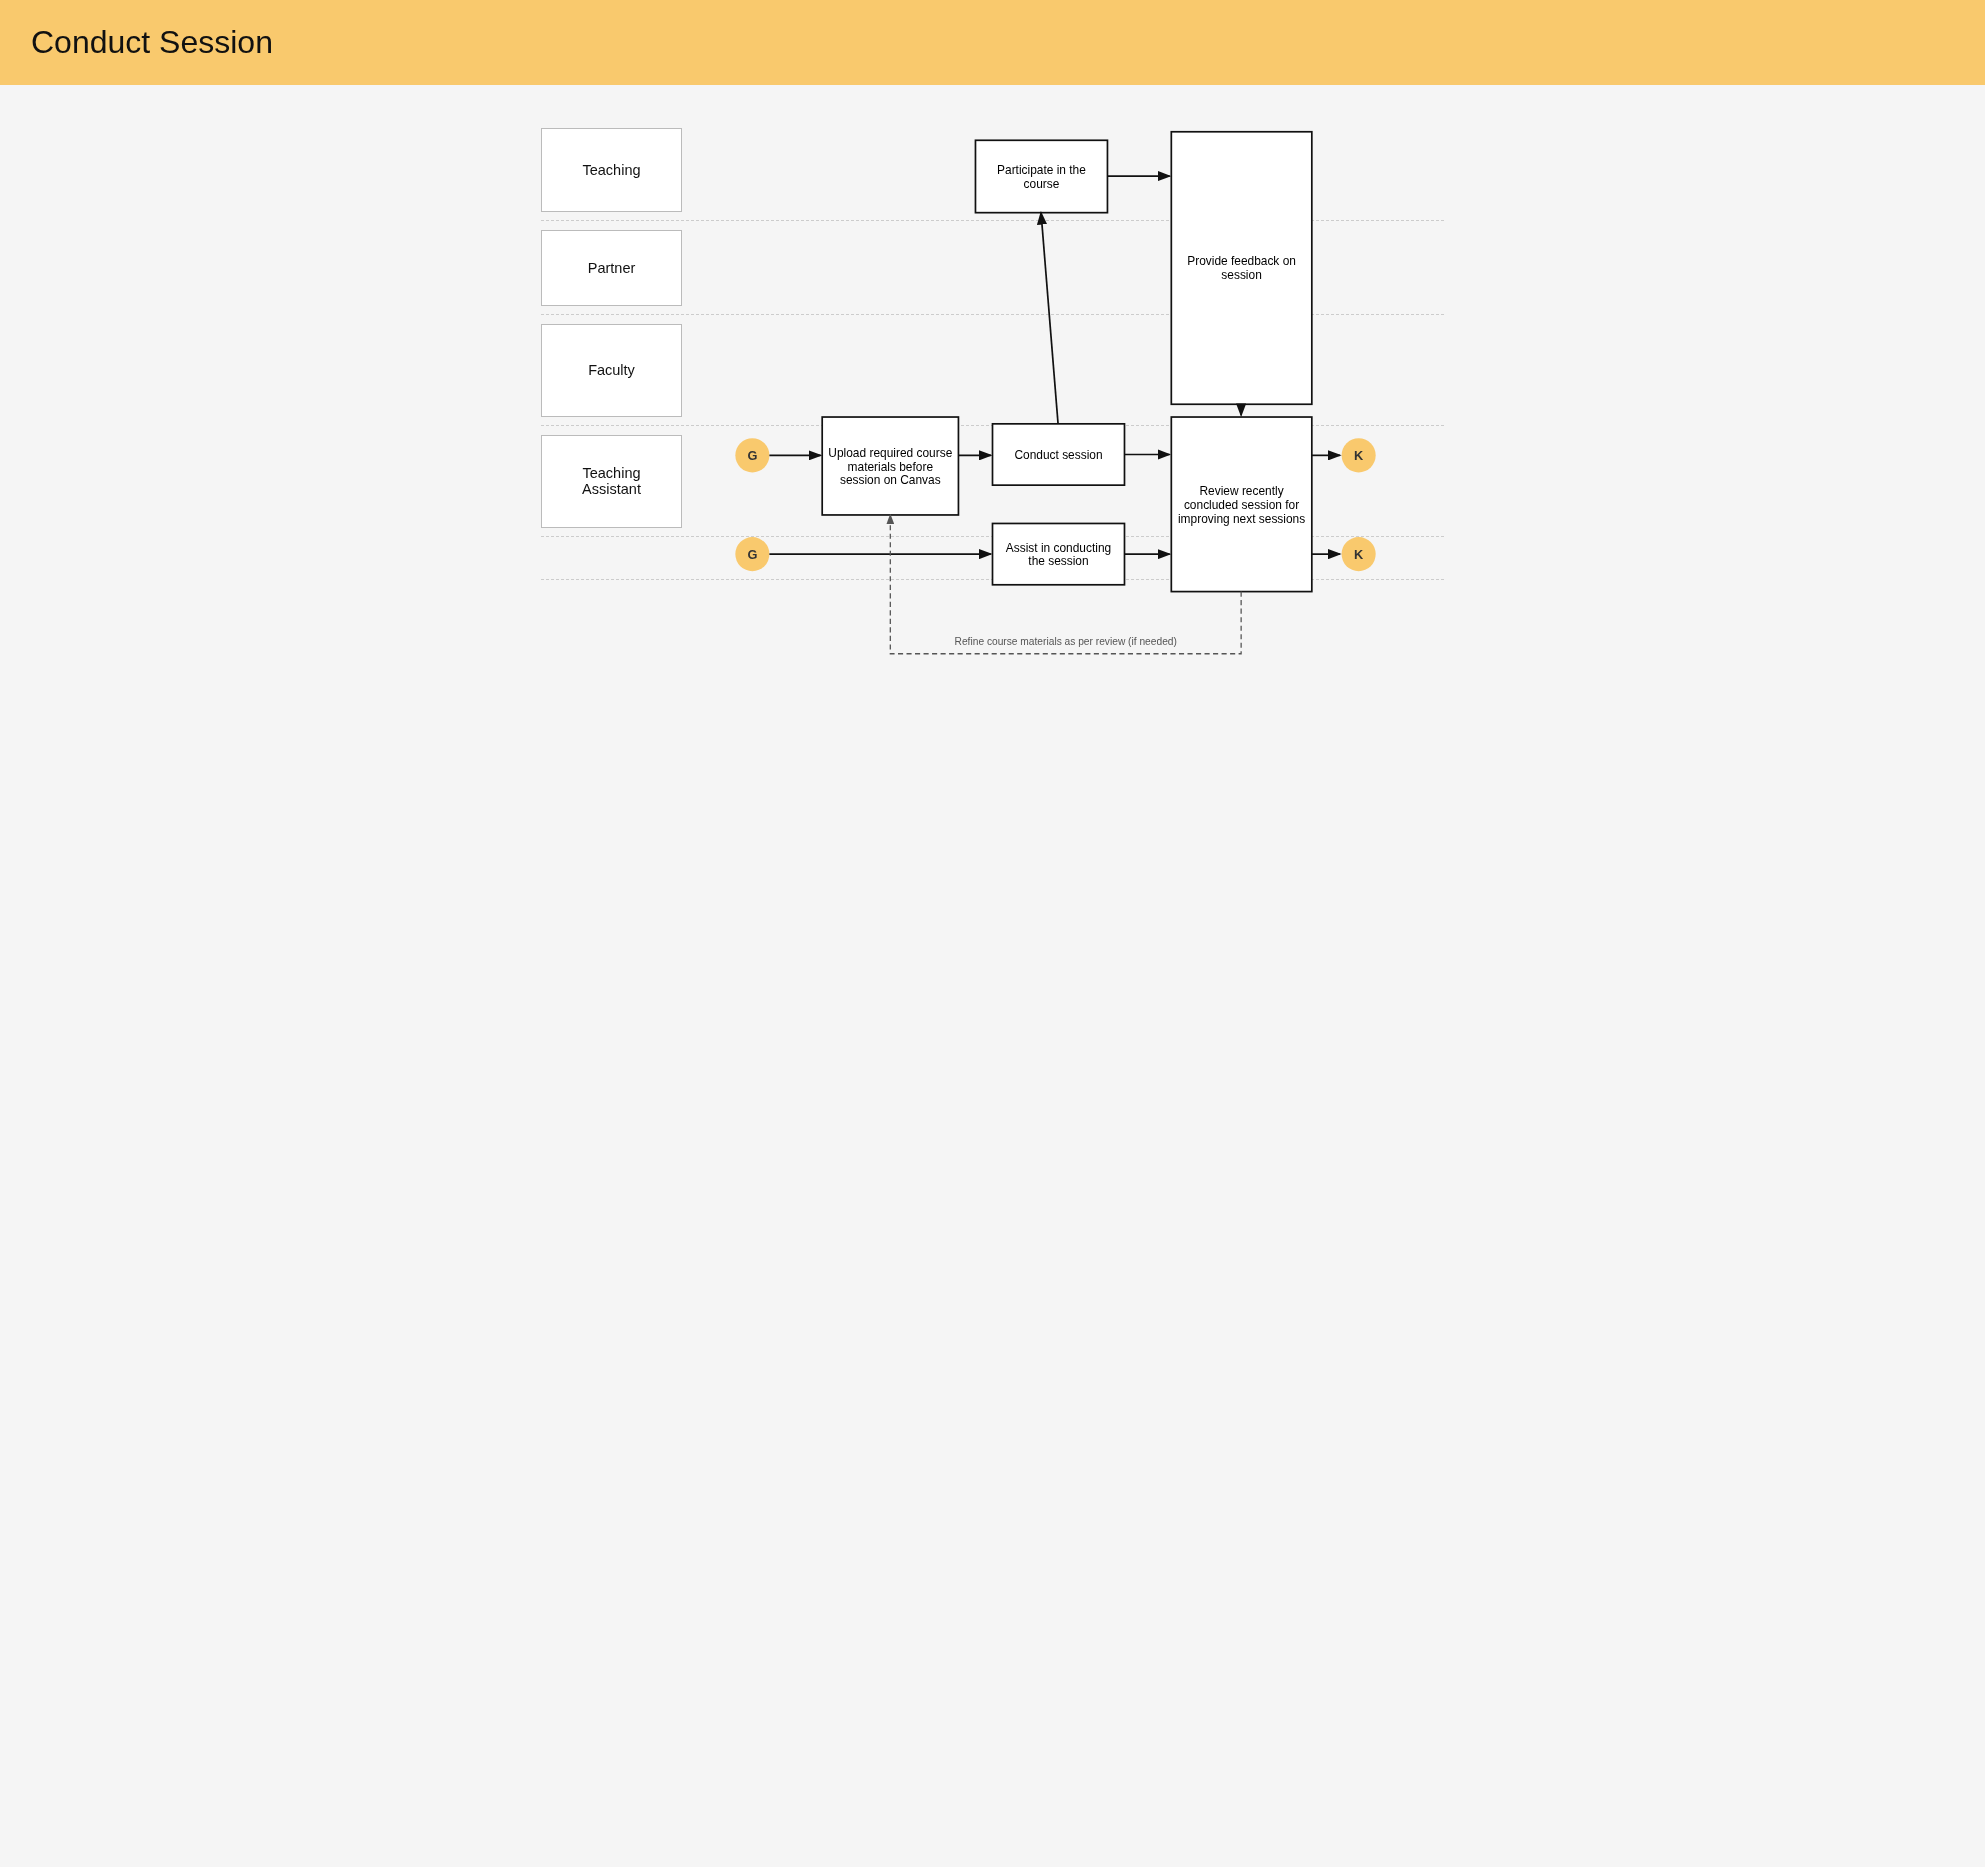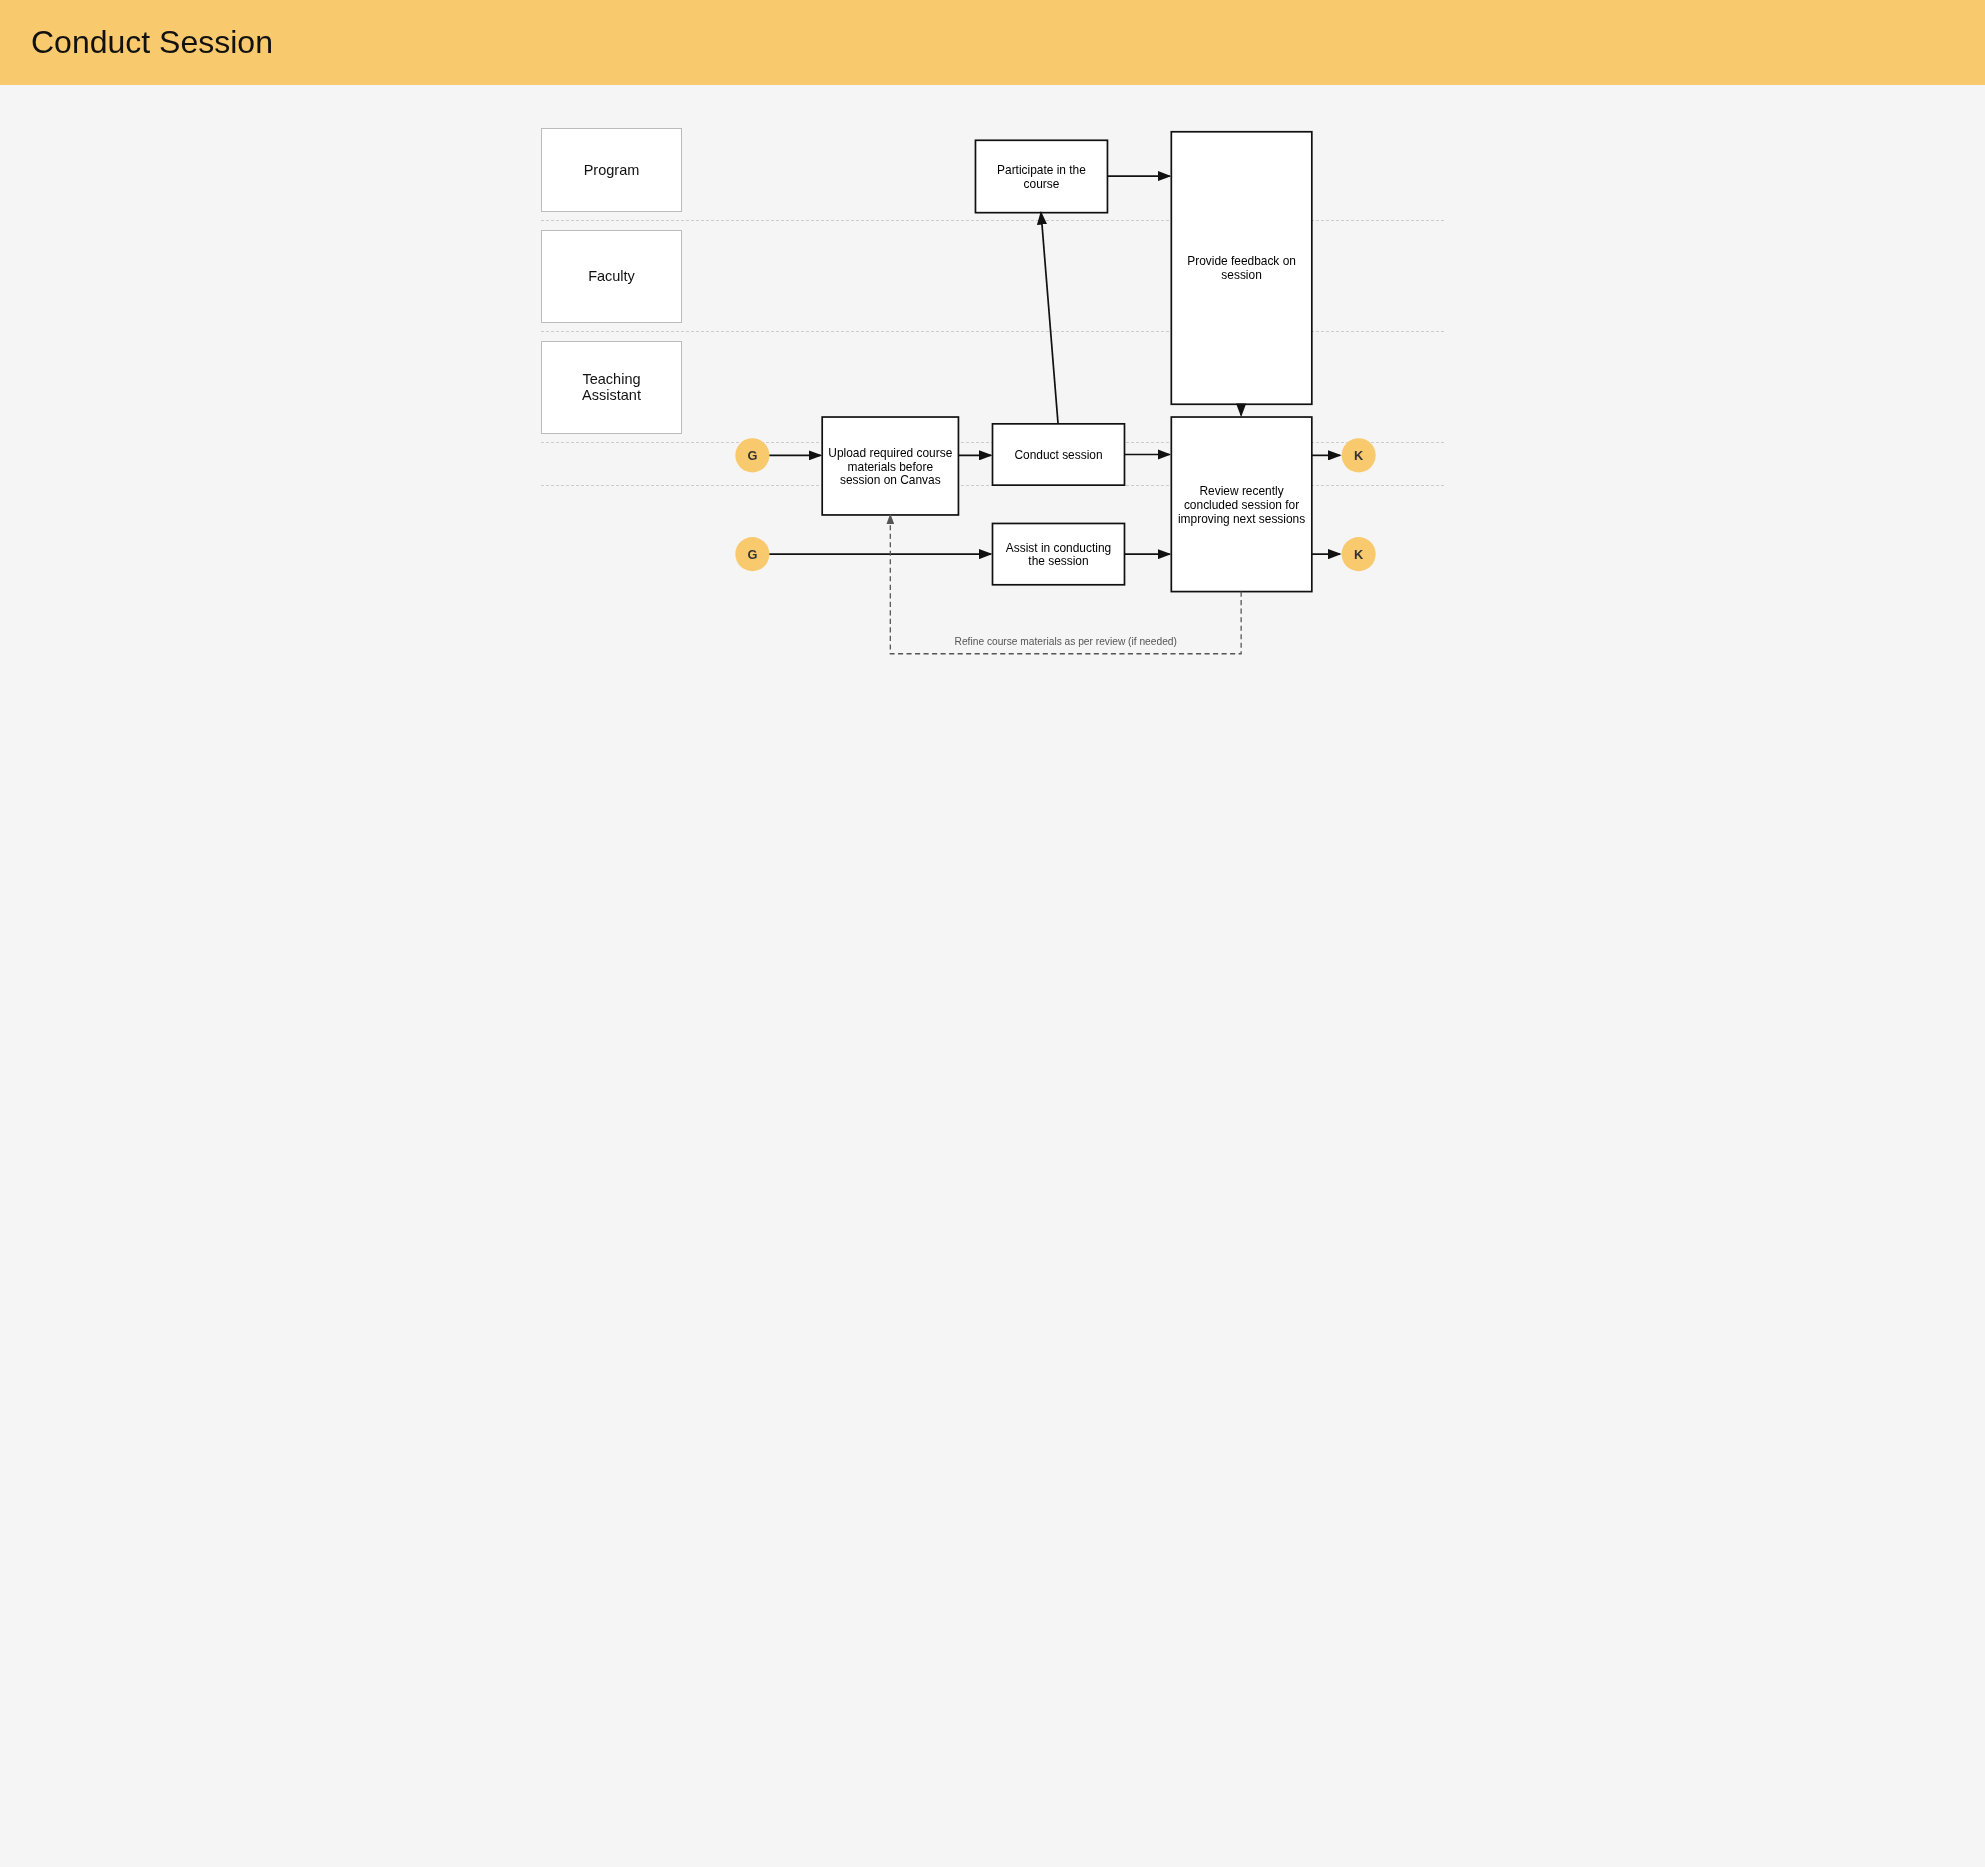--- a/index.html
+++ b/index.html
@@ -81,25 +81,31 @@
   <div class="header-title">Conduct Session</div>
 </div>
 
 <div class="main-content">
   <div class="swimlane-wrapper">
 
     <div style="position: relative; width: 903px;">
 
       <div class="lane" style="min-height:102px;">
         <div class="lane-label-box">
-          <span>Program</span>
-        </div>
-        <div class="lane-content"></div>
-      </div>
-
+          <span>Teaching</span>
+        </div>
+        <div class="lane-content"></div>
+      </div>
+
+      <div class="lane" style="min-height:94px;">
+        <div class="lane-label-box">
+          <span>Partner</span>
+        </div>
+        <div class="lane-content"></div>
+      </div>
 
 
       <div class="lane" style="min-height:111px;">
         <div class="lane-label-box">
           <span>Faculty</span>
         </div>
         <div class="lane-content"></div>
       </div>
 
       <div class="lane" style="min-height:111px; border-bottom: 1.7px dashed #ccc;">

